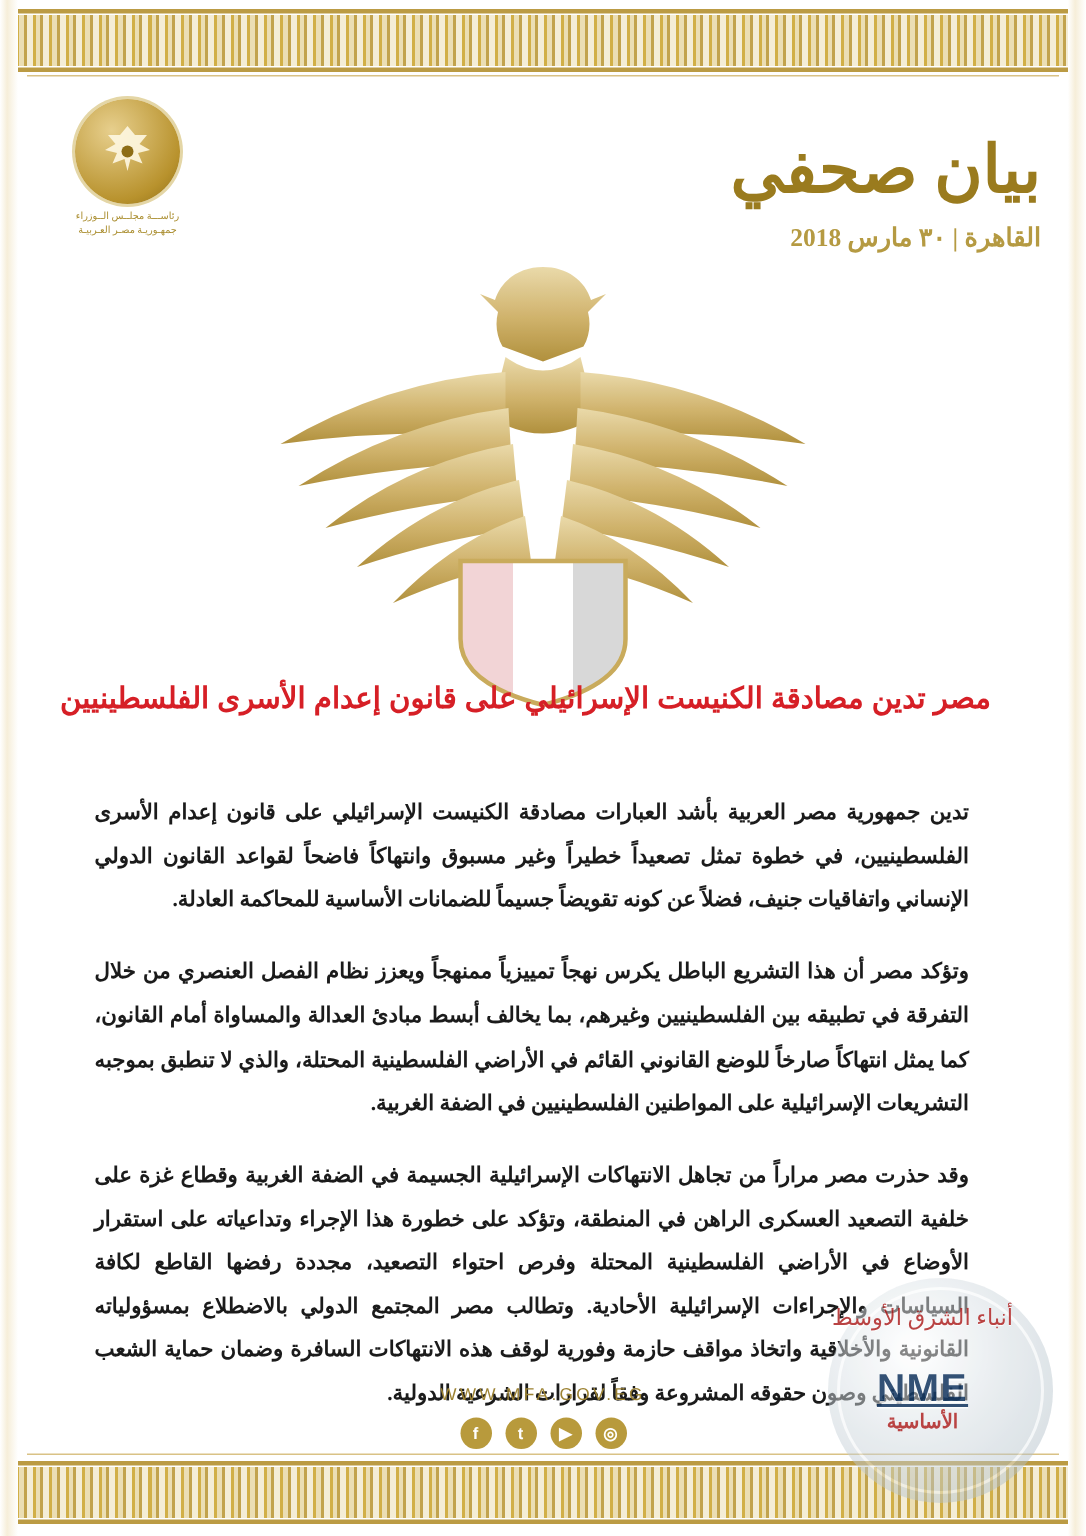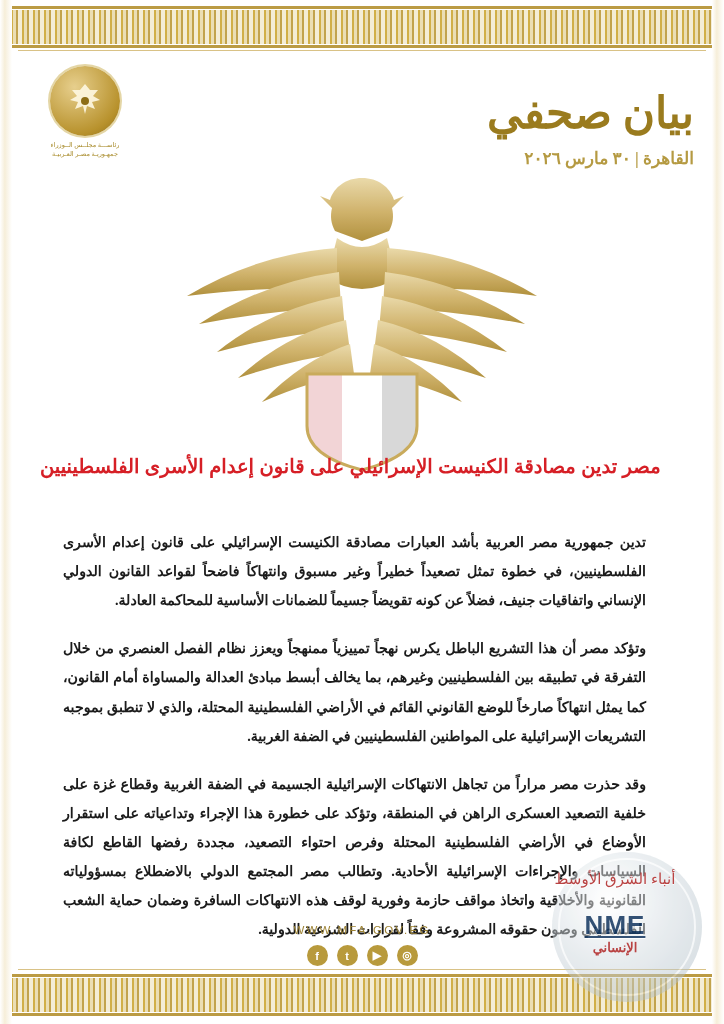--- a/index.html
+++ b/index.html
@@ -287,21 +287,21 @@
   <div class="band bottom"></div>
   <div class="edge left"></div>
   <div class="edge right"></div>
   <div class="hairline a"></div>
   <div class="hairline b"></div>
 
   <div class="header">
 
     <div class="press-title">
       <div class="main">بيان صحفي</div>
-      <div class="date">القاهرة | ٣٠ مارس ٢٠٢٦</div>
+      <div class="date">القاهرة | ٣٠ مارس 2018</div>
     </div>
 
     <div class="emblem">
       <div class="ring">
         <svg width="46" height="46" viewBox="0 0 46 46" aria-hidden="true">
           <path d="M23 6 L28 12 L36 12 L31 18 L38 22 L30 24 L33 31 L25 28 L23 36 L21 28 L13 31 L16 24 L8 22 L15 18 L10 12 L18 12 Z" fill="#fdf6df" opacity="0.92"></path>
           <circle cx="23" cy="23" r="4" fill="#8d6d16"></circle>
         </svg>
       </div>
       <div class="cap">رئاســـة مجلــس الــوزراء
@@ -372,16 +372,16 @@
       <span>t</span>
       <span>▶</span>
       <span>◎</span>
     </div>
   </div>
 
   <div class="watermark">
     <div class="globe"></div>
     <div class="wm-ar">أنباء الشرق الأوسط</div>
     <div class="wm-en">NME</div>
-    <div class="wm-sub">الإنساني</div>
+    <div class="wm-sub">الأساسية</div>
   </div>
 
 </div>
 
 </body></html>

